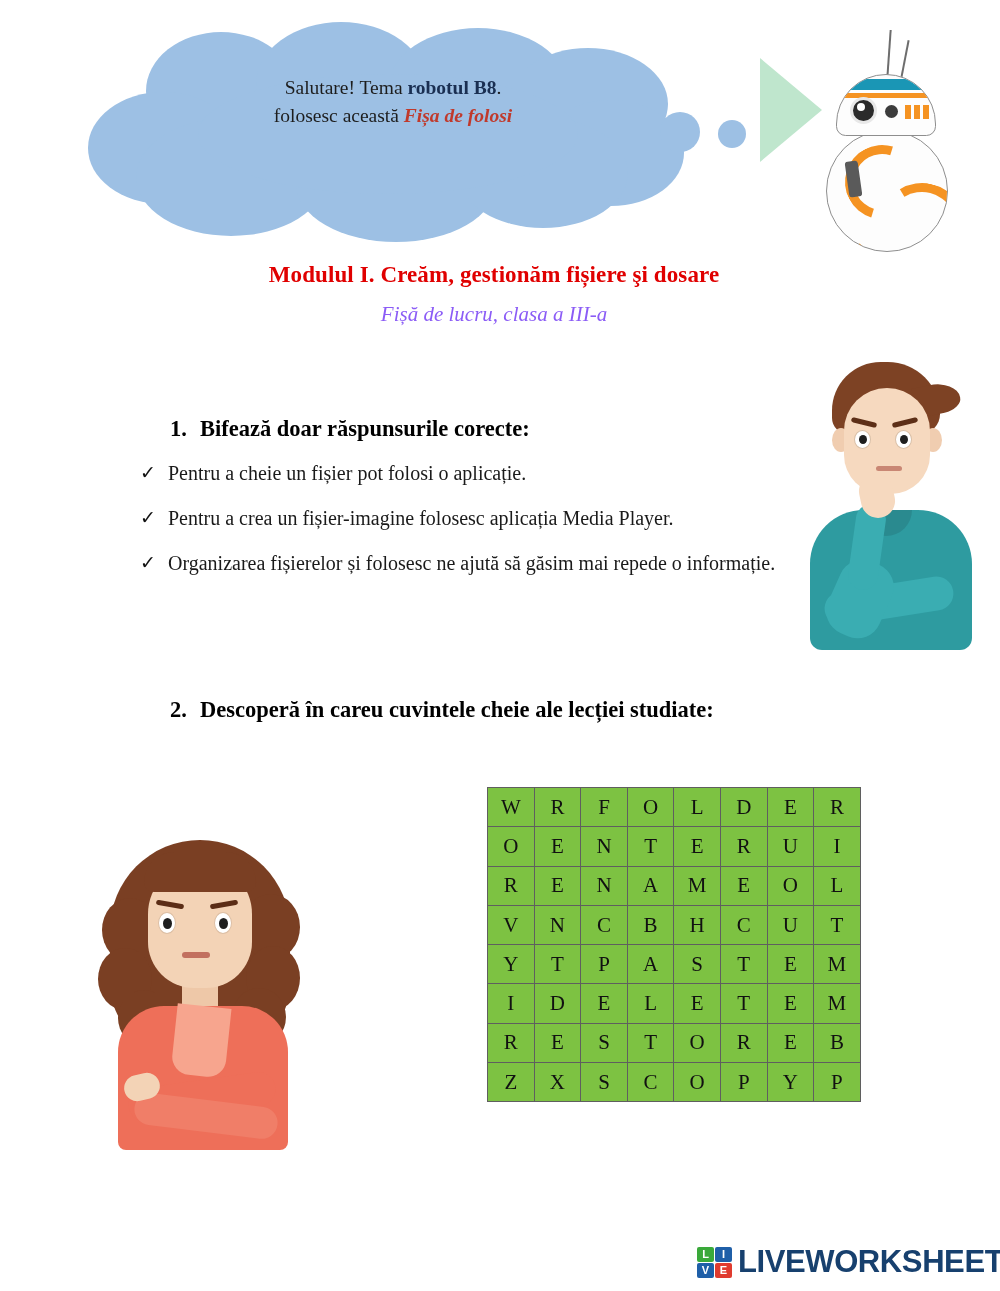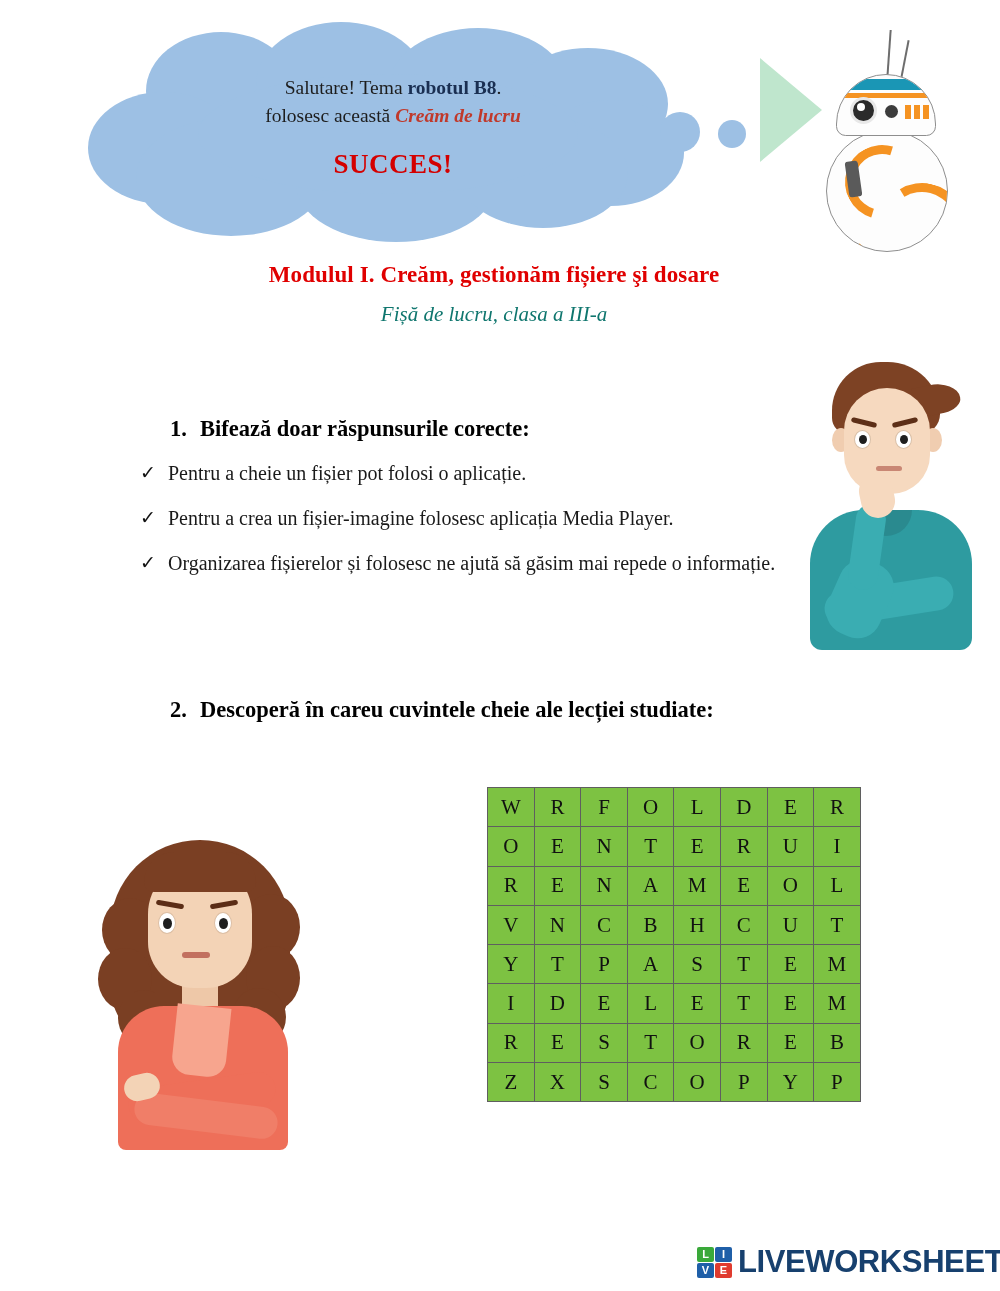--- a/index.html
+++ b/index.html
@@ -87,21 +87,21 @@
   }
   #r-head .bar.b1 { left: 68px; } #r-head .bar.b2 { left: 77px; } #r-head .bar.b3 { left: 86px; }
   .antenna { position: absolute; width: 2.4px; background: #6d6d6d; }
   #ant1 { left: 76px; top: 4px; height: 48px; transform: rotate(4deg); }
   #ant2 { left: 92px; top: 14px; height: 38px; transform: rotate(11deg); }
 
   
   #titles { position: absolute; left: 0; top: 262px; width: 988px; text-align: center; }
   #t-module { font-size: 23px; font-weight: bold; color: #e00000; letter-spacing: .1px; }
   #t-theme { font-size: 22px; color: #7b3f98; margin-top: 12px; }
-  #t-sheet { font-size: 21px; font-style: italic; color: #0f766e; margin-top: 14px; }
+  #t-sheet { font-size: 21px; font-style: italic; color: #8b5cf6; margin-top: 14px; }
 
   
   #ex1-head {
     position: absolute; left: 170px; top: 416px; width: 640px;
     font-size: 22.5px; font-weight: bold; color: #000;
   }
   #ex1-head .num { display: inline-block; width: 30px; }
   #ex1-list { position: absolute; left: 140px; top: 458px; width: 660px; }
   #ex1-list .item {
     display: flex; align-items: flex-start; margin-bottom: 14px;
@@ -255,22 +255,21 @@
   <div class="lobe" style="left:420px; top:26px;  width:160px; height:112px;"></div>
   <div class="lobe" style="left:0px;   top:70px;  width:150px; height:112px;"></div>
   <div class="lobe" style="left:450px; top:78px;  width:146px; height:106px;"></div>
   <div class="lobe" style="left:48px;  top:96px;  width:190px; height:118px;"></div>
   <div class="lobe" style="left:208px; top:104px; width:200px; height:116px;"></div>
   <div class="lobe" style="left:370px; top:96px;  width:170px; height:110px;"></div>
   <div class="lobe" style="left:110px; top:52px;  width:380px; height:120px;"></div>
 
   <div id="cloud-text">
     <span class="ln"><span>Salutare! Tema </span><b>robotul B8</b><span>.</span></span>
-    <span class="ln"><span>folosesc această </span><span class="fisa">Creăm de lucru</span></span>
-    <span id="succes">SUCCES!</span>
+    <span class="ln"><span>folosesc această </span><span class="fisa">Fișa de folosi</span></span>
   </div>
 </div>
 
 <div class="tdot" style="left:660px; top:112px; width:40px; height:40px;"></div>
 <div class="tdot" style="left:718px; top:120px; width:28px; height:28px;"></div>
 <div class="tdot" style="left:762px; top:126px; width:15px; height:15px;"></div>
 <div id="wedge"></div>
 
 <div id="robot">
   <div class="antenna" id="ant1"></div>

